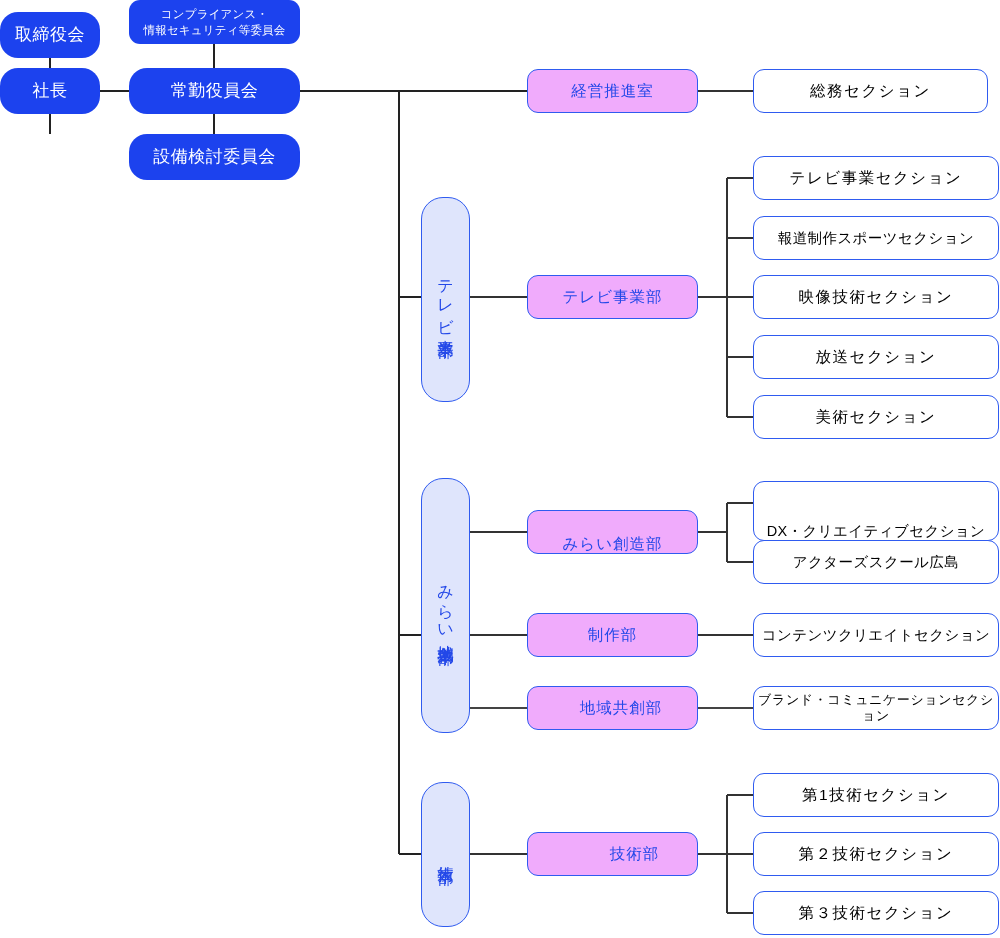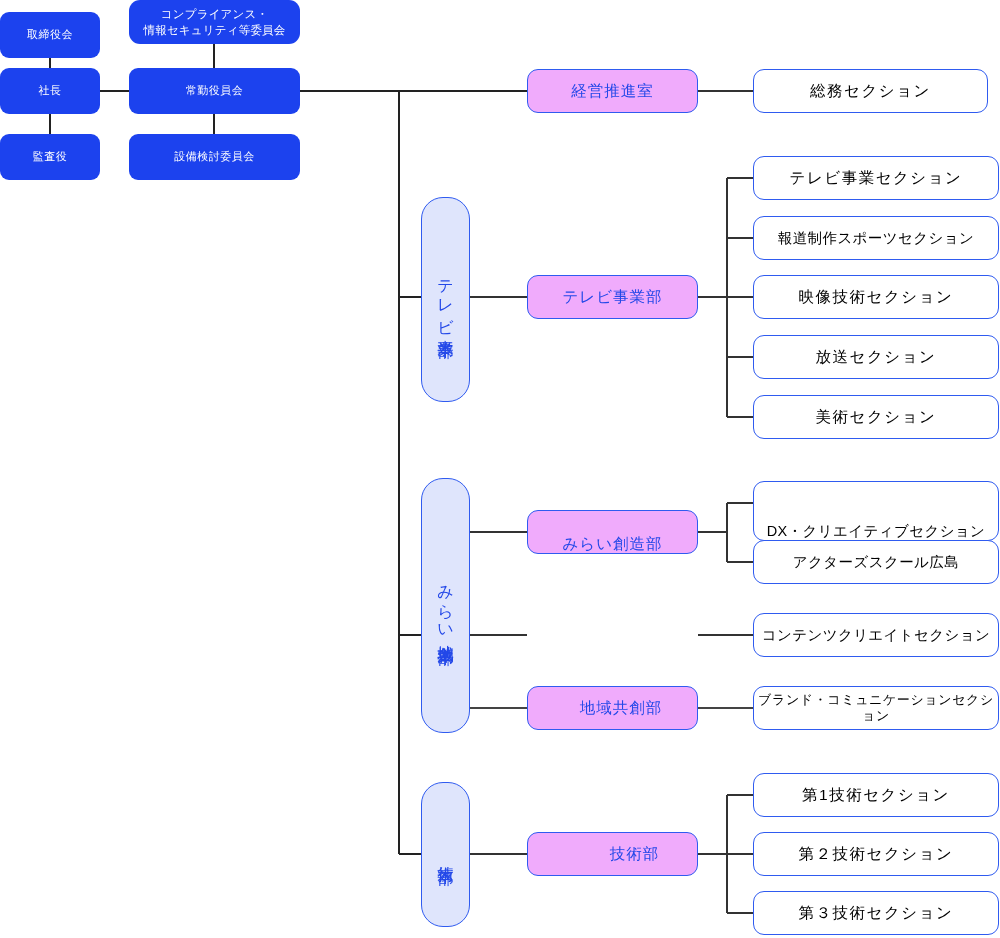--- a/index.html
+++ b/index.html
@@ -28,22 +28,22 @@
     align-items: center;
     justify-content: center;
     text-align: center;
     line-height: 1.25;
     z-index: 2;
   }
   
   .n-solid {
     background: #1C42EE;
     color: #ffffff;
-    border-radius: 9px;
-    font-size: 11px;
+    border-radius: 18px;
+    font-size: 17px;
     font-weight: 500;
     letter-spacing: 0.5px;
   }
   .n-solid.small {
     font-size: 11.5px;
     letter-spacing: 0.2px;
     line-height: 1.4;
     border-radius: 11px;
   }
   
@@ -166,23 +166,20 @@
   </svg>
 
   <div class="node n-solid" style="left:0px; top:12px; width:100px; height:46px;">
     <span>取締役会</span>
   </div>
 
   <div class="node n-solid" style="left:0px; top:68px; width:100px; height:46px;">
     <span>社長</span>
   </div>
 
-  <div class="node n-solid" style="left:0px; top:134px; width:100px; height:46px;">
-    <span>監査役</span>
-  </div>
 
   <div class="node n-solid small" style="left:129px; top:0px; width:171px; height:44px; flex-direction:column;">
     <span>コンプライアンス・</span>
     <span>情報セキュリティ等委員会</span>
   </div>
 
   <div class="node n-solid" style="left:129px; top:68px; width:171px; height:46px;">
     <span>常勤役員会</span>
   </div>
 
@@ -227,20 +224,23 @@
   <div class="node n-div" style="left:527px; top:510px; width:171px; height:44px;align-items:flex-end;">
     <span>みらい創造部</span>
   </div>
   <div class="node n-sec tight2" style="left:753px; top:481px; width:246px; height:60px;align-items:flex-end;">
     <span>DX・クリエイティブセクション</span>
   </div>
   <div class="node n-sec tight2" style="left:753px; top:540px; width:246px; height:44px;">
     <span>アクターズスクール広島</span>
   </div>
 
+  <div class="node n-div" style="left:527px; top:613px; width:171px; height:44px;">
+    <span>制作部</span>
+  </div>
   <div class="node n-sec tight2" style="left:753px; top:613px; width:246px; height:44px;text-align:right;">
     <span>コンテンツクリエイトセクション</span>
   </div>
 
   <div class="node n-div" style="left:527px; top:686px; width:171px; height:44px;padding-left:17px;">
     <span>地域共創部</span>
   </div>
   <div class="node n-sec tight" style="left:753px; top:686px; width:246px; height:44px;">
     <span>ブランド・コミュニケーションセクション</span>
   </div>

